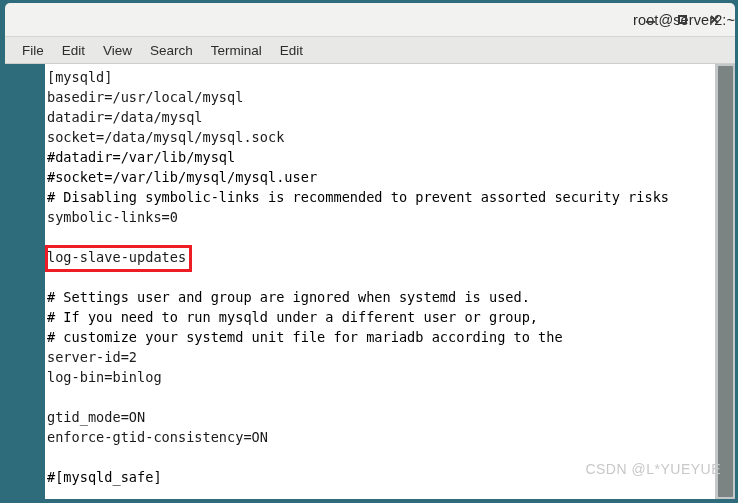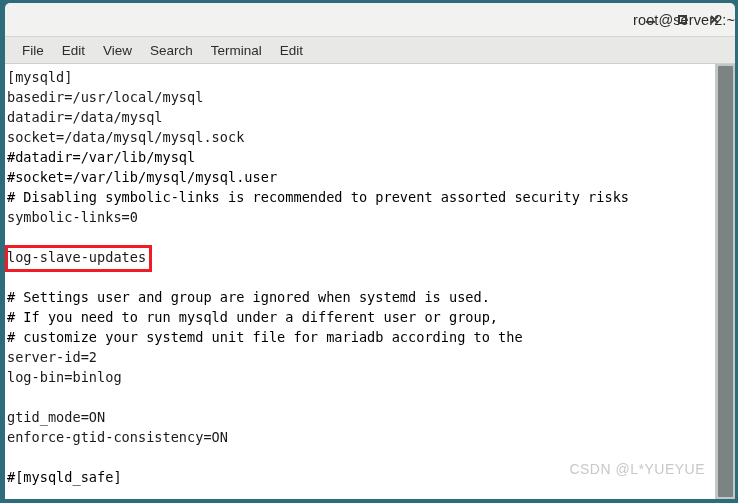--- a/index.html
+++ b/index.html
@@ -68,20 +68,21 @@
     padding: 2px 9px;
     cursor: default;
     white-space: nowrap;
   }
   .term-wrap {
     position: relative;
     height: 435px;
     background: #ffffff;
     display: flex;
     overflow: hidden;
+    margin-left: 40px;
   }
   .term {
     flex: 1 1 auto;
     position: relative;
     padding: 3px 0 0 2px;
     overflow: hidden;
   }
   .term-line {
     font-family: "DejaVu Sans Mono", "Liberation Mono", monospace;
     font-size: 13.6px;
@@ -109,21 +110,21 @@
     position: absolute;
     left: 3px;
     right: 2px;
     top: 2px;
     bottom: 2px;
     background: #7b8483;
     border-radius: 1px;
   }
   .watermark {
     position: absolute;
-    right: 30px;
+    right: 14px;
     bottom: 22px;
     font-family: "Liberation Sans", sans-serif;
     font-size: 14px;
     color: #c8c8c8;
     letter-spacing: 0.5px;
     user-select: none;
   }
 </style>
 </head>
 <body>

